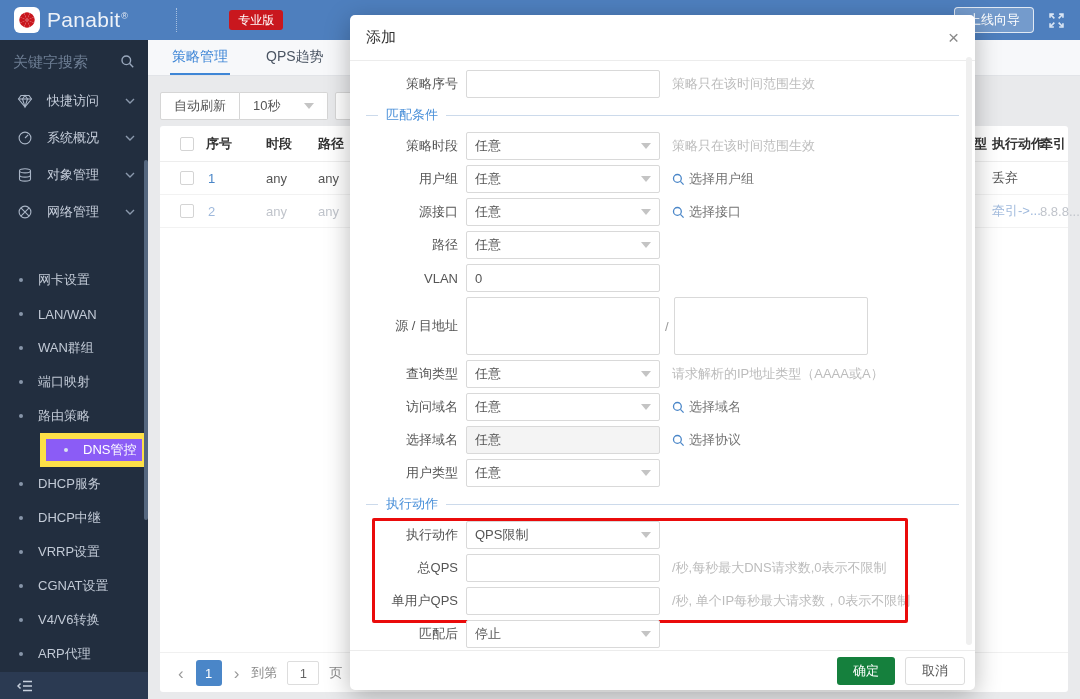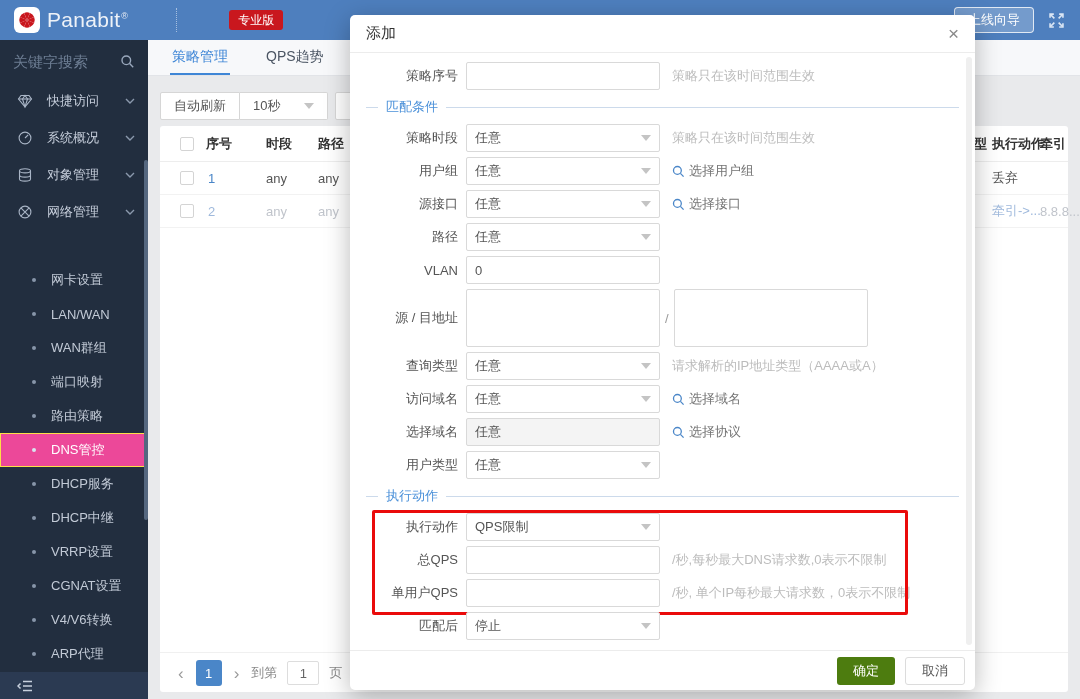--- a/index.html
+++ b/index.html
@@ -20,23 +20,23 @@
 
   
   .sidebar { position:absolute; top:40px; left:0; width:148px; height:659px; background:#222e3f; z-index:4; }
   .search-row { height:42px; display:flex; align-items:center; padding:0 13px; }
   .search-input { flex:1; background:transparent; border:none; outline:none; color:#cfd6e0; font-size:15px; width:90px; }
   .search-input::placeholder { color:#6d7d93; }
   .nav-group { height:37px; display:flex; align-items:center; padding:0 13px 0 17px; color:#c6cedb; font-size:13px; cursor:pointer; }
   .gicon { width:16px; height:16px; margin-right:14px; flex:none; }
   .glabel { flex:1; }
   .subnav { position:absolute; top:223px; left:0; width:148px; }
-  .subitem { height:34px; display:flex; align-items:center; color:#c2cad6; font-size:13px; padding-left:31px; cursor:pointer; border:1px solid transparent; }
+  .subitem { height:34px; display:flex; align-items:center; color:#c2cad6; font-size:13px; padding-left:18px; cursor:pointer; border:1px solid transparent; }
   .subitem .dot { width:4px; height:4px; border-radius:50%; background:#8795a9; margin-right:15px; flex:none; }
-  .subitem.active { background:#ec4899; border:1px solid #fde047; color:#fff; }
+  .subitem.active { background:#8b5cf6; border:6px solid #fde047; color:#fff;margin-left:40px; }
   .subitem.active .dot { background:#d8e2ef; }
   .sidebar-scrollthumb { position:absolute; right:0; top:120px; width:4px; height:360px; background:#55677f; border-radius:2px; }
   .sidebar-footer { position:absolute; bottom:0; left:0; width:148px; height:27px; background:#2b3a52; display:flex; align-items:center; padding-left:17px; cursor:pointer; }
 
   
   .tabbar { position:absolute; top:40px; left:148px; width:932px; height:36px; background:#f7f8fa; border-bottom:1px solid #e2e4e8; display:flex; align-items:stretch; padding-left:22px; gap:34px; z-index:1; }
   .tab { font-size:14px; color:#4b5563; display:flex; align-items:center; padding:0 2px; border-bottom:2px solid transparent; cursor:pointer; }
   .tab.active { color:#3f86d6; border-bottom:2px solid #3f86d6; }
 
   
@@ -62,21 +62,21 @@
   .panel-divider { position:absolute; top:526px; left:0; width:100%; border-top:1px solid #f0f0f0; }
 
   
   .pagination { position:absolute; left:176px; top:659px; height:28px; display:flex; align-items:center; gap:10px; font-size:13px; color:#8a8a8a; z-index:1; }
   .pg-arrow { font-size:17px; color:#9a9a9a; cursor:pointer; line-height:1; padding:0 2px; }
   .page-current { width:26px; height:26px; background:#4a86c8; color:#fff; border-radius:3px; display:flex; align-items:center; justify-content:center; cursor:pointer; }
   .goto-input { width:32px; height:24px; border:1px solid #ddd; text-align:center; font-size:13px; color:#666; border-radius:2px; outline:none; }
 
   
   .modal { position:absolute; left:350px; top:15px; width:625px; height:675px; background:#fff; border-radius:5px; box-shadow:0 6px 26px rgba(0,0,0,.28); z-index:20; }
-  .modal-header { height:38px; display:flex; align-items:center; padding:0 16px; border-bottom:1px solid #ececec; }
+  .modal-header { height:46px; display:flex; align-items:center; padding:0 16px; border-bottom:1px solid #ececec; }
   .modal-title { font-size:15px; color:#333; }
   .modal-close { margin-left:auto; color:#8a8a8a; font-size:19px; cursor:pointer; line-height:1; }
   .modal-body { position:relative; padding:9px 16px 0; }
   .frow { display:flex; align-items:center; height:28px; margin-bottom:5px; font-size:13px; }
   .frow.ta { height:58px; }
   .flbl { width:92px; flex:none; text-align:right; margin-right:8px; color:#555; }
   .fctl { width:194px; flex:none; height:28px; border:1px solid #d9d9d9; border-radius:2px; background:#fff; display:flex; align-items:center; padding:0 8px; color:#555; position:relative; font-size:13px; font-family:inherit; }
   input.fctl { outline:none; }
   .fsel { justify-content:space-between; cursor:pointer; }
   .fsel .caret-tri { margin-left:6px; }
@@ -86,21 +86,21 @@
   .fhint { margin-left:12px; color:#bcbcbc; white-space:nowrap; }
   .flink { margin-left:12px; color:#737373; display:flex; align-items:center; gap:4px; cursor:pointer; text-decoration:none; white-space:nowrap; }
   .legend { display:flex; align-items:center; height:18px; margin:8px 0; color:#4a90d9; font-size:13px; }
   .legend::before { content:""; width:12px; height:1px; background:#ccdaeb; margin-right:8px; flex:none; }
   .legend::after { content:""; flex:1; height:1px; background:#ccdaeb; margin-left:8px; }
   .hl-wrap { position:relative; }
   .red-box { position:absolute; left:6px; top:-3px; width:536px; height:105px; border:3px solid #ea0b0b; border-radius:2px; pointer-events:none; }
   .modal-scroll { position:absolute; right:3px; top:42px; width:6px; height:588px; background:#efefef; border-radius:3px; }
   .modal-footer { position:absolute; bottom:0; left:0; width:100%; height:40px; border-top:1px solid #ececec; display:flex; align-items:center; justify-content:flex-end; gap:10px; padding-right:10px; }
   .btn { height:28px; padding:0 16px; border-radius:3px; font-size:13px; display:flex; align-items:center; cursor:pointer; border:none; font-family:inherit; }
-  .btn.ok { background:#4d7c0f; color:#fff; }
+  .btn.ok { background:#15803d; color:#fff; }
   .btn.cancel { background:#fff; border:1px solid #dcdcdc; color:#555; }
 
   svg { display:block; }
 </style>
 </head>
 <body>
 
 <div id="app">
 
   <div class="header">

